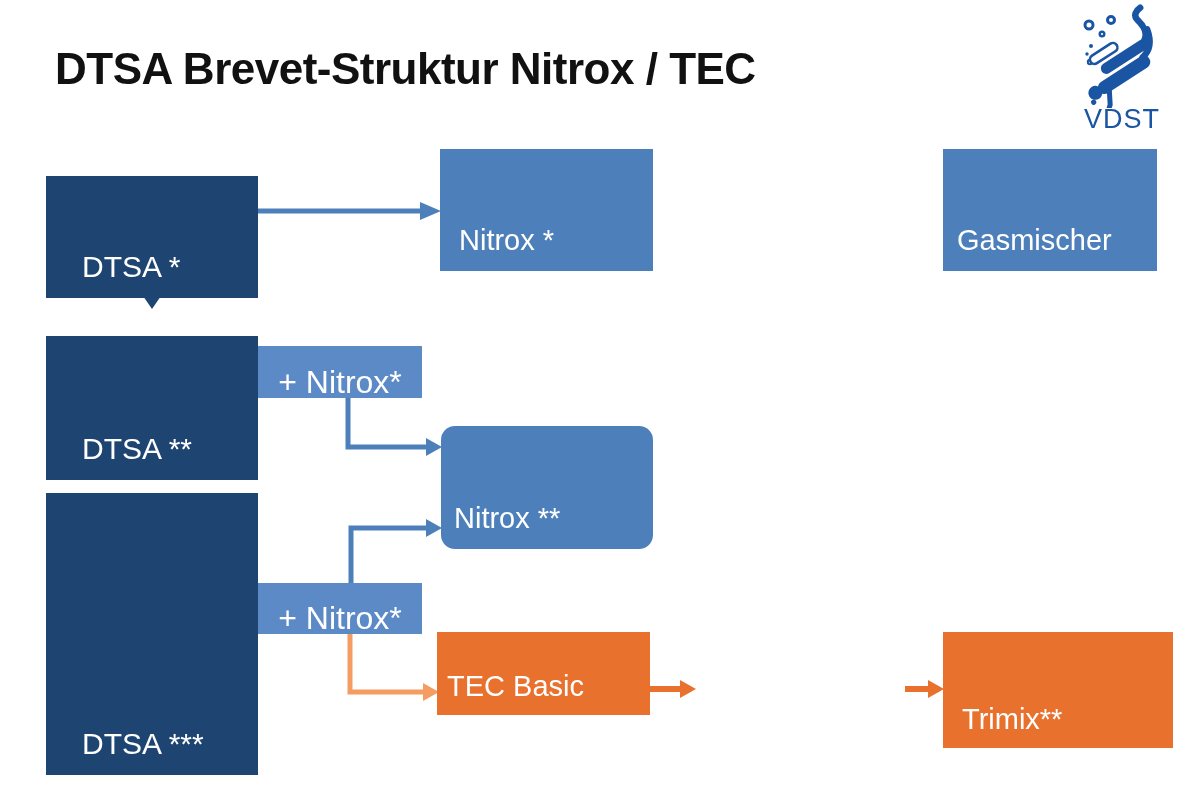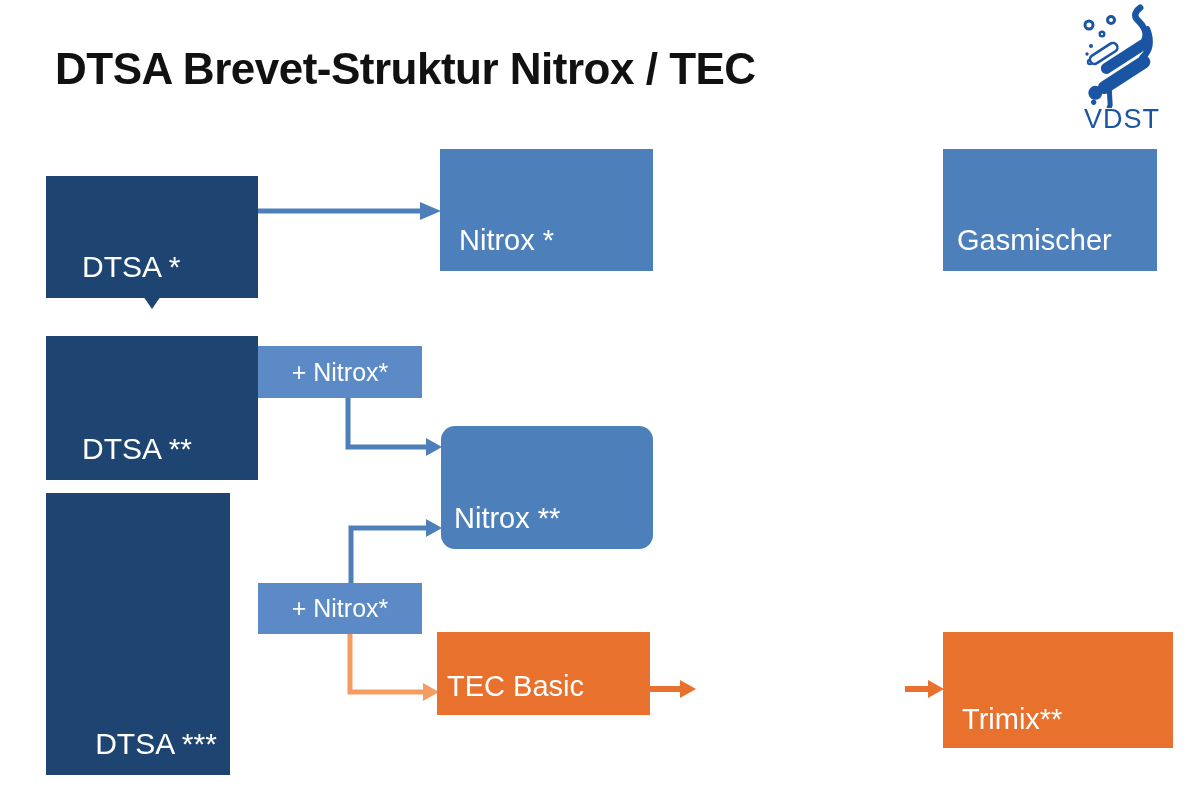--- a/index.html
+++ b/index.html
@@ -41,24 +41,24 @@
   .head-lorange{fill:var(--light-orange);stroke:none;}
   
   .box{
     position:absolute;z-index:2;display:flex;align-items:flex-end;
     color:var(--box-text);font-size:29px;line-height:1;box-sizing:border-box;
   }
   .box-navy{background:var(--navy);margin-top:28px;}
   .box-blue{background:var(--blue);}
   .box-lblue{background:var(--light-blue);}
   .box-orange{background:var(--orange);}
-  .plus{align-items:center;justify-content:center;font-size:25px;}
+  .plus{align-items:flex-end;justify-content:center;font-size:32px;}
   #b-dtsa1{left:46px;top:148px;width:212px;height:122px;padding:0 0 16px 36px;font-size:30px;}
   #b-dtsa2{left:46px;top:308px;width:212px;height:144px;padding:0 13px 16px 36px;font-size:30px;}
-  #b-dtsa3{left:46px;top:465px;width:184px;height:282px;padding:0 0 16px 36px;font-size:30px;justify-content:center;}
+  #b-dtsa3{left:46px;top:465px;width:212px;height:282px;padding:0 0 16px 36px;font-size:30px;}
   #b-nitrox1{left:440px;top:149px;width:213px;height:122px;padding:0 0 16px 19px;}
   #b-gasmischer{left:943px;top:149px;width:214px;height:122px;padding:12px 0 16px 14px;}
   #b-plus-a{left:258px;top:346px;width:164px;height:52px;}
   #b-nitrox2{left:441px;top:426px;width:212px;height:123px;padding:0 0 16px 13px;border-radius:14px;}
   #b-plus-b{left:258px;top:583px;width:164px;height:51px;}
   #b-tec{left:437px;top:632px;width:213px;height:83px;padding:0 10px 14px 10px;}
   #b-trimix1{left:695px;top:632px;width:210px;height:116px;padding:0 0 14px 17px;}
   #b-trimix2{left:943px;top:632px;width:230px;height:116px;padding:8px 0 14px 19px;}
 </style>
 </head>

